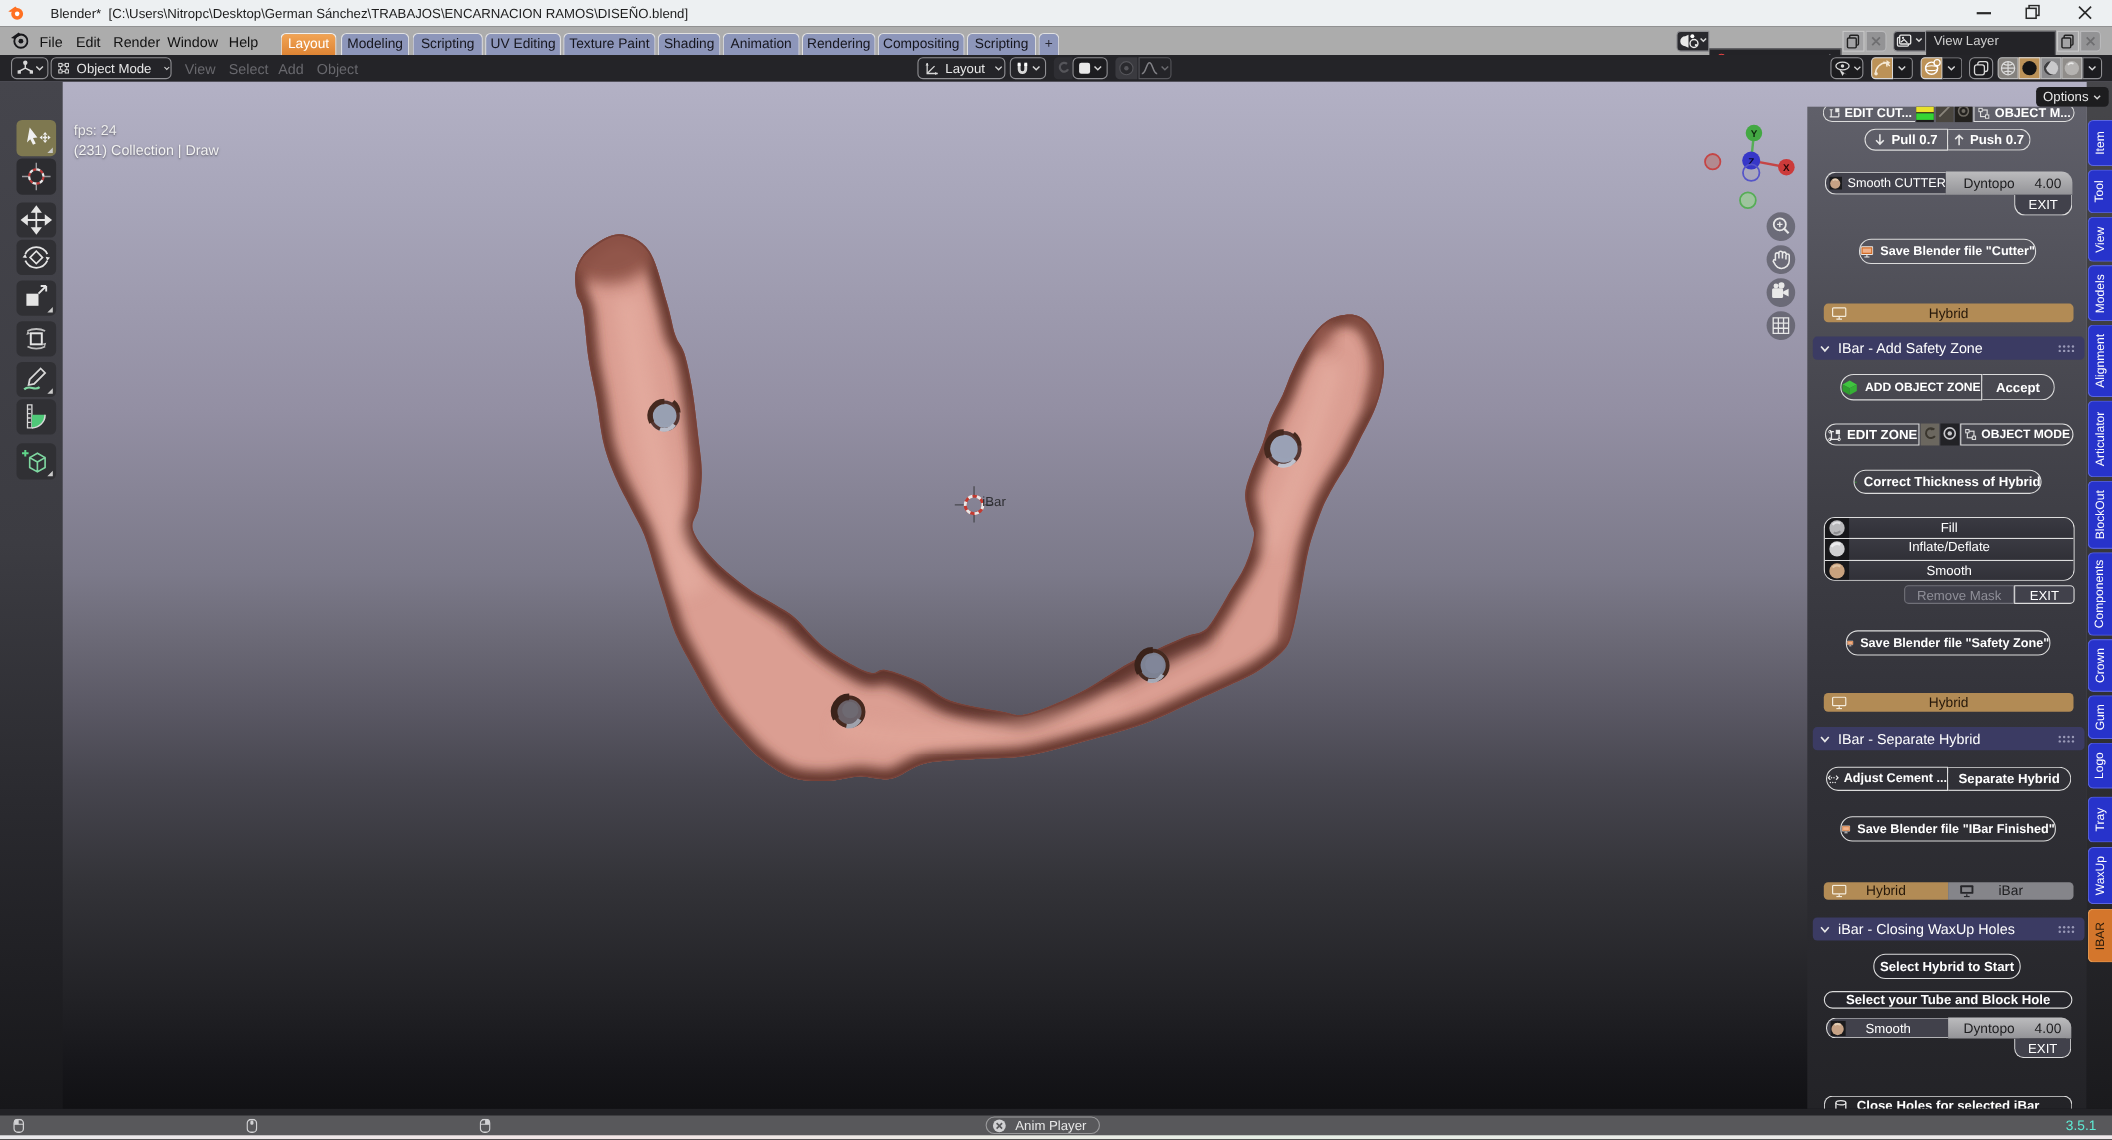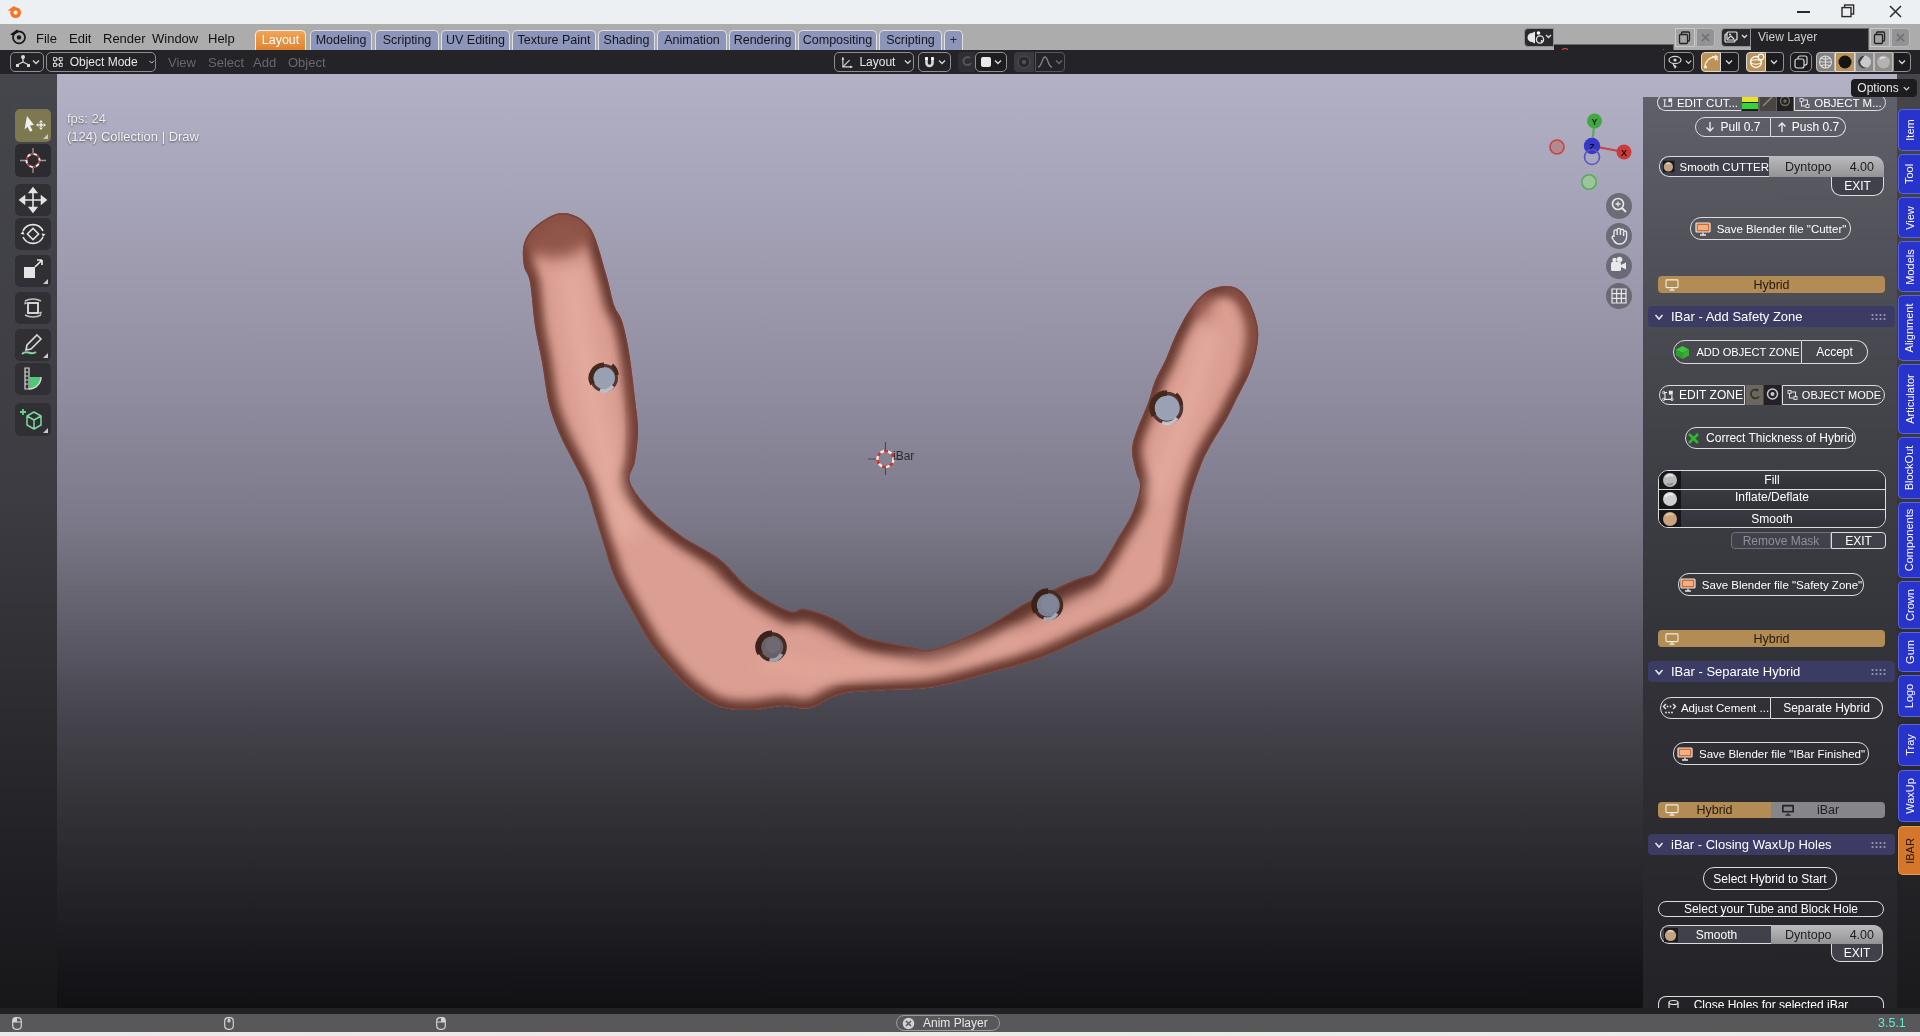--- a/index.html
+++ b/index.html
@@ -34,21 +34,21 @@
 
 #toolbar { left:0; top:74px; width:57px; height:934px;
   background:linear-gradient(#45454c 0%, #3c3c42 45%, #2a2a2f 70%, #17171a 100%); }
 .tbtn { position:absolute; left:15px; width:36px; height:32px; border-radius:5px;
   background:#303034; }
 
 
 #panel { left:1643px; top:97px; width:254px; height:911px; overflow:hidden;
   background:linear-gradient(#60606a 0%, #4a4a52 25%, #3f3f46 40%, #33333a 60%, #2b2b30 80%, #232327 100%); }
 .pill { position:absolute; border:1.5px solid #dcdcdc; border-radius:11px; color:#fff;
-  font-size:12px; display:flex; align-items:center; justify-content:center; white-space:nowrap; }
+  font-size:12px; display:flex; align-items:center; justify-content:center; white-space:nowrap;font-weight:bold; }
 .phead { position:absolute; left:5px; width:247px; height:21px; background:#3b3b63;
   border-radius:4px; color:#fff; font-size:13px; display:flex; align-items:center; white-space:nowrap; }
 .tan { background:#b28b55; color:#26180a; white-space:nowrap; }
 
 
 #tabstrip { left:1897px; top:74px; width:23px; height:934px;
   background:linear-gradient(#46464a 0%, #39393d 40%, #2a2a2e 75%, #1a1a1d 100%); }
 .vtab { position:absolute; left:1px; width:22px; background:#2733cb; border:1px solid #5a64e0;
   border-right:none; border-radius:5px 0 0 5px; color:#fff; font-size:11px;
   display:flex; align-items:center; justify-content:center; }
@@ -121,21 +121,21 @@
           <circle cx="667" cy="228" r="14.5" fill="none" stroke="#543530" stroke-width="3.5"></circle>
           <path d="M667 213 a15 15 0 0 0 -13 22.5" stroke="#45291f" stroke-width="5.5" fill="none"></path>
           <path d="M677 238 a12.5 12.5 0 0 1 -15 4.5" stroke="#c4c9d6" stroke-width="3.5" fill="none" opacity="0.95"></path>
           <circle cx="668.5" cy="227" r="9.5" fill="#9aa1b5"></circle>
           <path d="M676 214 a15.5 15.5 0 0 1 5.5 11" stroke="#45291f" stroke-width="3.5" fill="none"></path>
         </g>
     </g>
   </svg>
 
   <div class="abs" style="left:67px;top:111px;font-size:13px;color:#ececec;text-shadow:0 1px 2px rgba(0,0,0,0.5)">fps: 24</div>
-  <div class="abs" style="left:67px;top:129px;font-size:13px;color:#f2f2f2;text-shadow:0 1px 2px rgba(0,0,0,0.5)">(124) Collection | Draw</div>
+  <div class="abs" style="left:67px;top:129px;font-size:13px;color:#f2f2f2;text-shadow:0 1px 2px rgba(0,0,0,0.5)">(231) Collection | Draw</div>
 
   <svg class="abs" style="left:866px;top:440px" width="60" height="40" viewBox="0 0 60 40">
     <path d="M2 19 h10 M27 19 h10 M19.5 2 v10 M19.5 27 v8" stroke="#4a4a50" stroke-width="1.2"></path>
     <circle cx="19.5" cy="19" r="8" fill="none" stroke="#c5392f" stroke-width="2.6"></circle>
     <circle cx="19.5" cy="19" r="8" fill="none" stroke="#e8e8e8" stroke-width="2.6" stroke-dasharray="4 4"></circle>
   </svg>
   <div class="abs" style="left:893px;top:449px;font-size:12px;color:#2c2c30">iBar</div>
 
   <svg class="abs" style="left:1545px;top:105px" width="100" height="95" viewBox="0 0 100 95">
     <line x1="49.5" y1="16" x2="47" y2="41" stroke="#56ad56" stroke-width="2.2"></line>
@@ -180,20 +180,21 @@
     <svg style="margin-left:3px" width="9" height="9" viewBox="0 0 10 10">
         <path d="M2 3.5 l3 3 l3 -3" stroke="#d8d8d8" stroke-width="1.4" fill="none"></path>
       </svg>
   </div>
   <div id="titlebar" class="abs">
     <svg class="abs" style="left:7px;top:5px" width="15" height="14" viewBox="0 0 15 14">
       <circle cx="8.6" cy="7.6" r="5.4" fill="#ff7021"></circle>
       <circle cx="8.6" cy="7.6" r="2.1" fill="#fff"></circle>
       <path d="M0.5 5.5 L7 1 L9 3 L3 5.8 Z" fill="#ff7021"></path>
     </svg>
+    <div id="titletext" class="abs">Blender*&nbsp; [C:\Users\Nitropc\Desktop\German Sánchez\TRABAJOS\ENCARNACION RAMOS\DISEÑO.blend]</div>
     <div class="abs" style="left:1797px;top:11px;width:13px;height:1.6px;background:#2a2a2a"></div>
     <svg class="abs" style="left:1841px;top:4px" width="14" height="14" viewBox="0 0 14 14">
         <rect x="3.6" y="1" width="9" height="9" fill="none" stroke="#2a2a2a" stroke-width="1.4"></rect>
         <rect x="1" y="3.6" width="9" height="9" fill="#edf0f2" stroke="#2a2a2a" stroke-width="1.4"></rect>
       </svg>
     <svg class="abs" style="left:1889px;top:5px" width="13" height="13" viewBox="0 0 13 13">
         <path d="M1 1 L12 12 M12 1 L1 12" stroke="#2a2a2a" stroke-width="1.5"></path>
       </svg>
   </div>
   <div id="topbar" class="abs">

